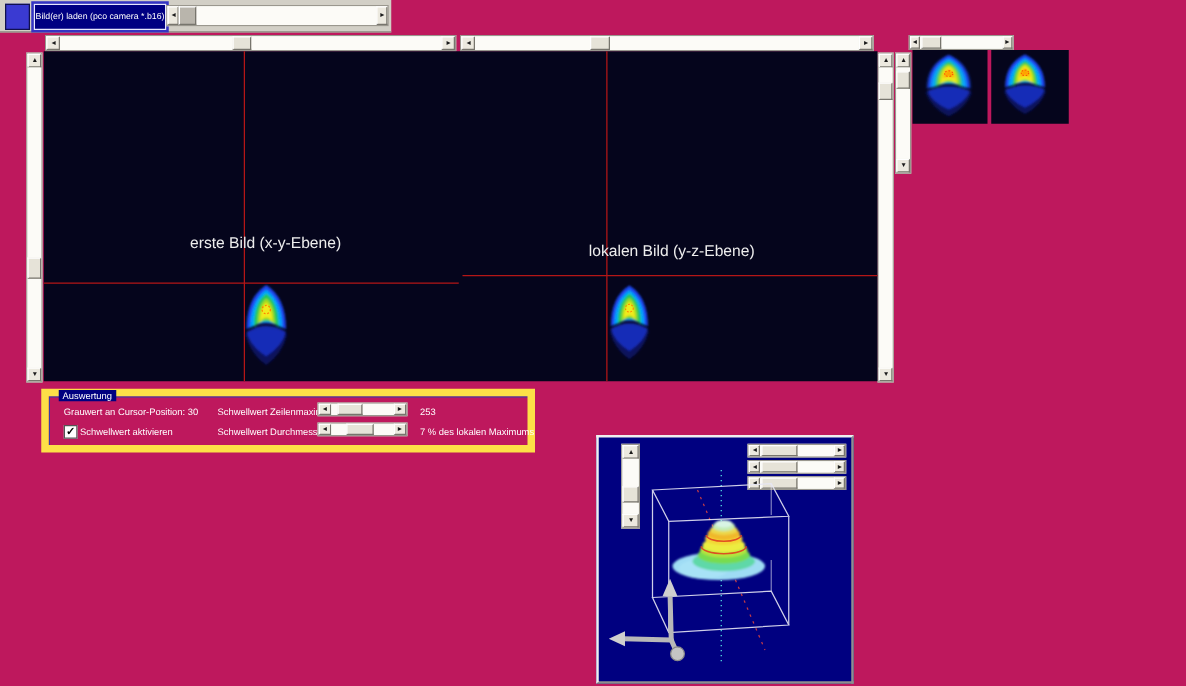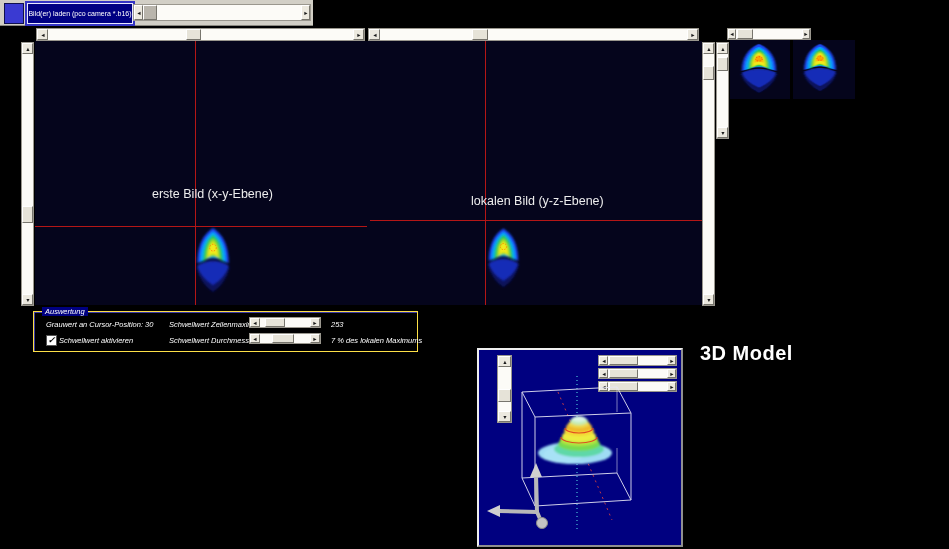--- a/index.html
+++ b/index.html
@@ -1,16 +1,16 @@
 <!DOCTYPE html>
 <html><head>
 <meta charset="utf-8">
 <style>
   html,body{margin:0;padding:0;background:#000080;}
-  #screen{position:relative;width:949px;height:549px;overflow:hidden;background:#000000;
+  #screen{position:relative;width:949px;height:549px;overflow:hidden;background:#be185d;
           font-family:"Liberation Sans",sans-serif;}
   .abs{position:absolute;}
 
   
   .sb{position:absolute;display:flex;background:#f6f4ec;border:1px solid #9a978e;box-sizing:border-box;}
   .sb-h{flex-direction:row;}
   .sb-v{flex-direction:column;}
   .sb-btn{flex:0 0 auto;background:#ece9df;border:1px solid;border-color:#ffffff #77756d #77756d #ffffff;
           display:flex;align-items:center;justify-content:center;box-sizing:border-box;}
   .arr{font-size:6px;line-height:1;color:#1a1a1a;transform:scale(.9);}
@@ -28,21 +28,21 @@
 
   
   #canvas{left:35px;top:41px;width:667px;height:264px;background:#05051c;}
   .xline{position:absolute;height:1px;background:#b41616;}
   .yline{position:absolute;width:1px;background:#b41616;}
   .img-label{position:absolute;color:#ededed;font-size:12.5px;white-space:nowrap;}
 
   .thumb-canvas{background:#05051c;}
 
   
-  #answ{left:33px;top:311px;width:383px;height:39px;border:1px solid #fde047;box-shadow:1px 1px 0 #3a3aa8 inset;font-style:italic;}
+  #answ{left:33px;top:311px;width:383px;height:39px;border:6px solid #fde047;box-shadow:1px 1px 0 #3a3aa8 inset;}
   #answ .gtitle{position:absolute;left:8px;top:-5px;background:#000080;padding:0 3px;color:#fff;font-size:7.5px;}
   .small-t{position:absolute;color:#ffffff;font-size:7.5px;white-space:nowrap;}
   #answ-check{position:absolute;left:12px;top:23px;width:9px;height:9px;background:#fff;border:1px solid #555;
               display:flex;align-items:center;justify-content:center;font-size:9px;line-height:1;color:#000;font-weight:bold;}
 
   
   #p3d{left:477px;top:348px;width:202px;height:195px;background:#000080;
        border:2px solid;border-color:#efefef #8f8f8f #8f8f8f #efefef;}
   #model-title{left:700px;top:342px;color:#ffffff;font-size:20px;font-weight:bold;letter-spacing:.5px;}
 </style>
@@ -326,15 +326,14 @@
         <line x1="58" y1="162" x2="57" y2="124"></line>
         <line x1="58" y1="162" x2="20" y2="161"></line>
         <line x1="58" y1="162" x2="62" y2="171"></line>
       </g>
       <polygon points="57,113 51,127 63,127" fill="#cfcfcf"></polygon>
       <polygon points="8,161 21,155 21,167" fill="#cfcfcf"></polygon>
       <circle cx="63" cy="173" r="5.5" fill="#c4c4c4" stroke="#8a8a8a" stroke-width="1"></circle>
     </svg>
   </div>
 
-  <span class="abs" id="model-title">3D Model</span>
 
 </div>
 
 </body></html>

